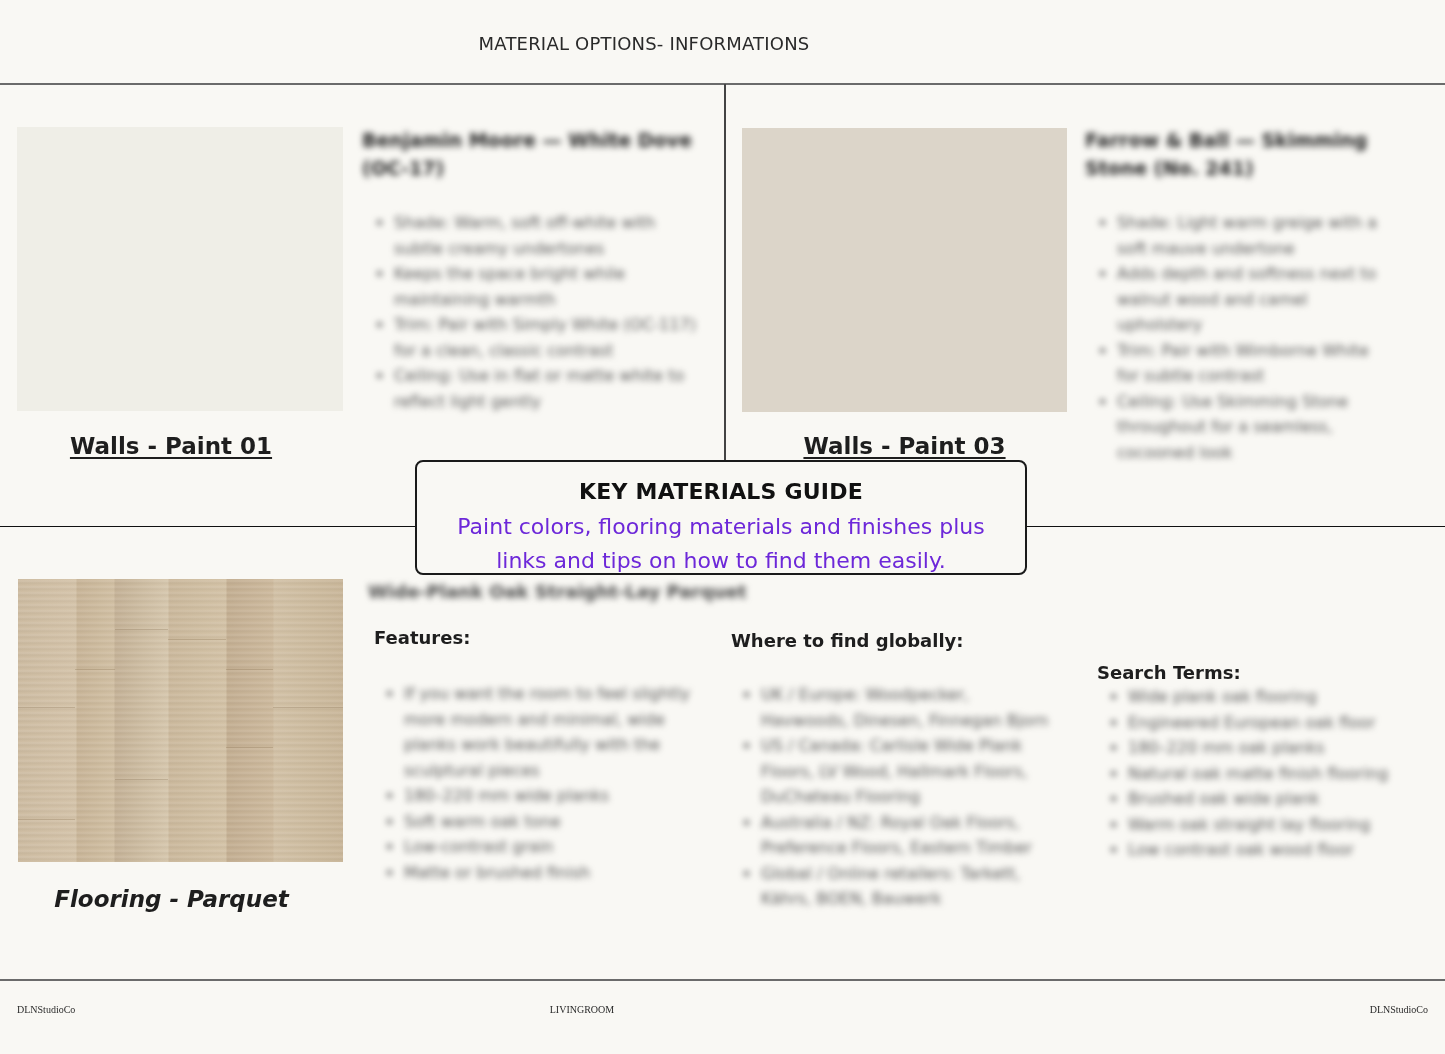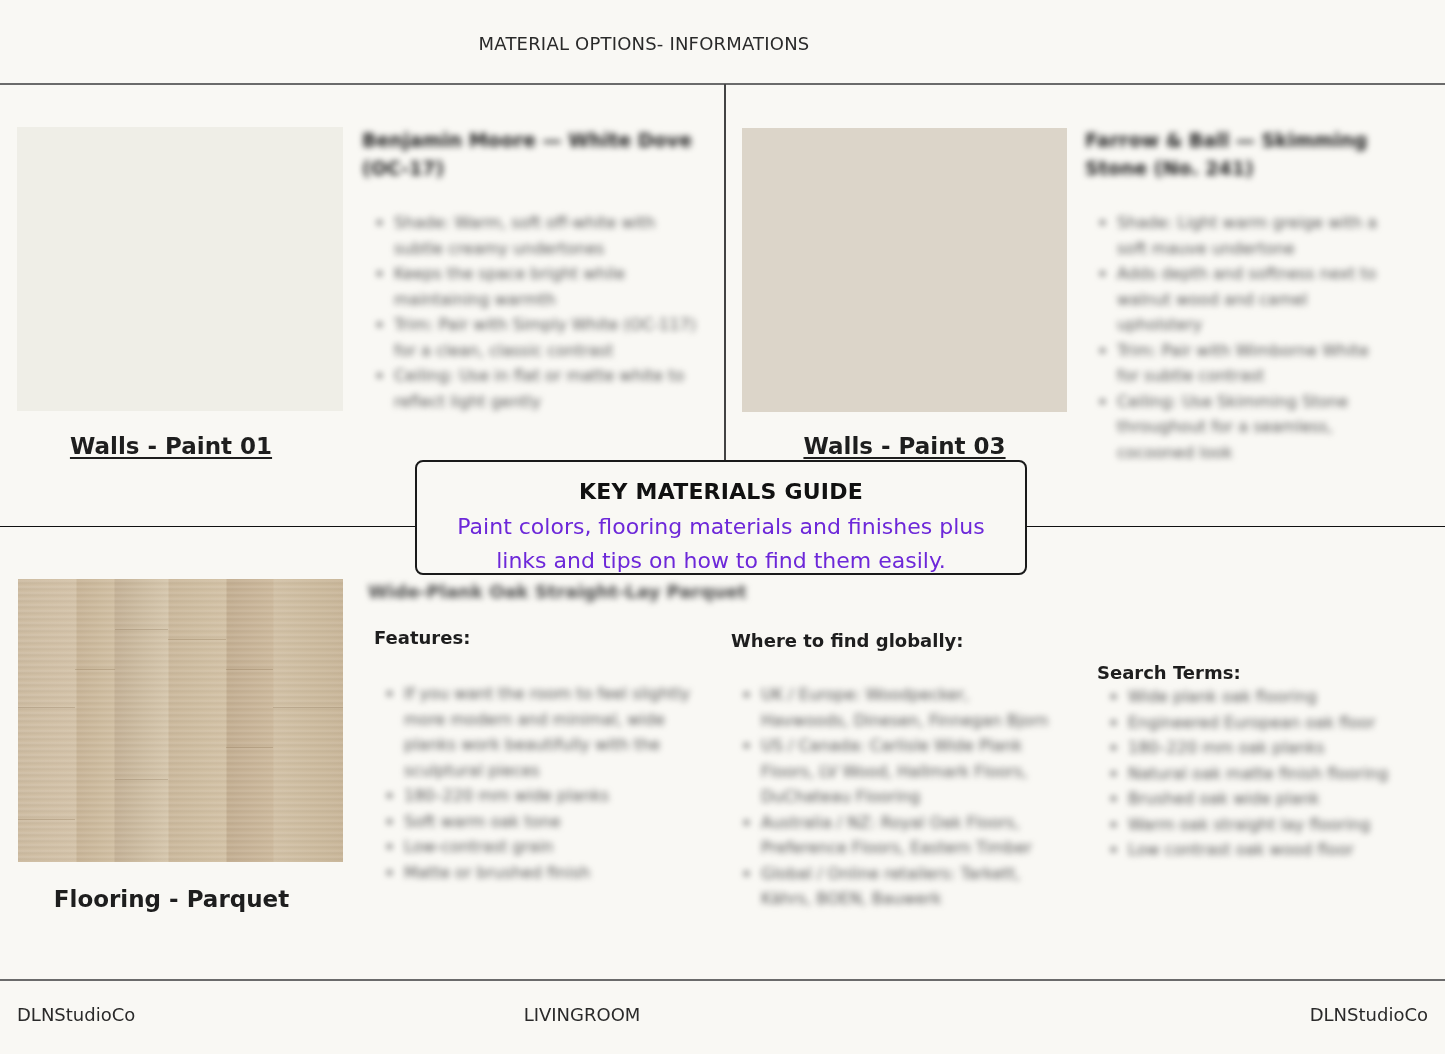--- a/index.html
+++ b/index.html
@@ -47,21 +47,21 @@
   .col-head { position: absolute; font-size: 18px; font-weight: 700; color: #1e1e1e; }
 
   .guide {
     position: absolute; left: 415px; top: 460px; width: 612px; height: 115px;
     border: 2px solid #1a1a1a; border-radius: 8px; background: #f9f8f4; text-align: center;
     box-sizing: border-box;
   }
   .guide .g-title { margin-top: 17px; font-size: 22px; font-weight: 700; color: #111; letter-spacing: 0.2px; }
   .guide .g-body { margin-top: 6px; font-size: 22px; line-height: 34px; color: #6d28d9; padding: 0 30px; }
 
-  .footer-text { position: absolute; top: 1004px; font-size: 18px; color: #2a2a2a; }
+  .footer-text { position: absolute; top: 1004px; font-size: 10px; color: #2a2a2a; font-family: Liberation Serif, serif; }
 </style>
 </head>
 <body>
 
 <div class="abs page-title">MATERIAL OPTIONS- INFORMATIONS</div>
 <div class="hline top"></div>
 <div class="vline"></div>
 <div class="hline mid"></div>
 
 <div class="swatch p1"></div>
@@ -96,21 +96,21 @@
   <div class="plank" style="left:0; top:128px; width:57px;"></div>
   <div class="plank" style="left:57px; top:90px; width:40px;"></div>
   <div class="plank" style="left:97px; top:200px; width:53px;"></div>
   <div class="plank" style="left:150px; top:60px; width:58px;"></div>
   <div class="plank" style="left:208px; top:90px; width:47px;"></div>
   <div class="plank" style="left:208px; top:168px; width:47px;"></div>
   <div class="plank" style="left:255px; top:128px; width:70px;"></div>
   <div class="plank" style="left:97px; top:50px; width:53px;"></div>
   <div class="plank" style="left:0; top:240px; width:57px;"></div>
 </div>
-<div class="caption" style="left:18px; top:885px; width:307px;">Flooring - Parquet</div>
+<div class="caption" style="left:18px; top:885px; width:307px;font-style:italic;">Flooring - Parquet</div>
 
 <div class="blur abs" style="left:368px; top:578px; width:440px;">
   <h3 style="font-size:18px; color:#4a4a4a;">Wide-Plank Oak Straight-Lay Parquet</h3>
 </div>
 
 <div class="col-head" style="left:374px; top:627px;">Features:</div>
 <div class="blur abs" style="left:372px; top:681px; width:335px;">
   <ul>
     <li>If you want the room to feel slightly more modern and minimal, wide planks work beautifully with the sculptural pieces</li>
     <li>180–220 mm wide planks</li>

